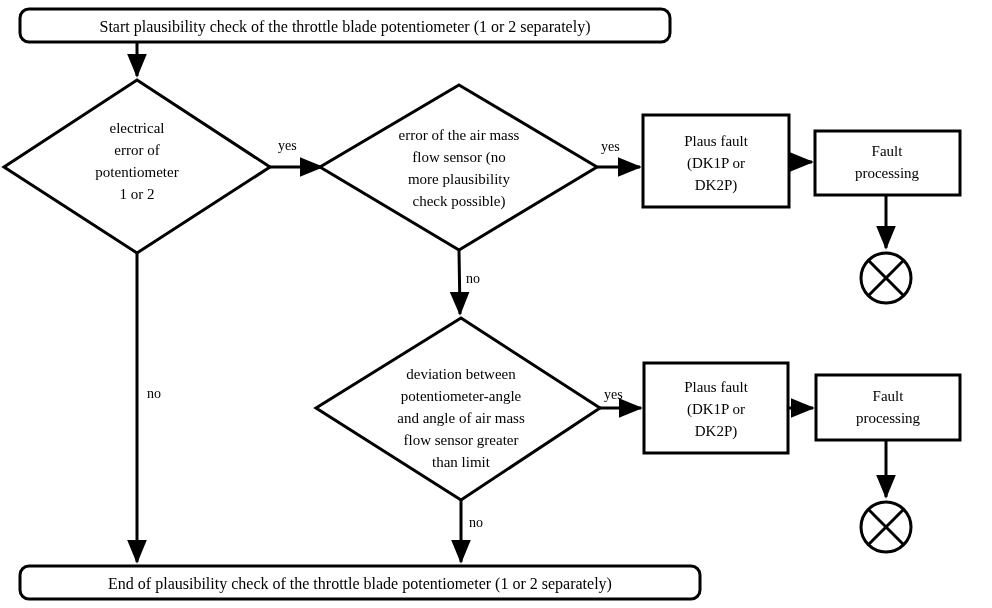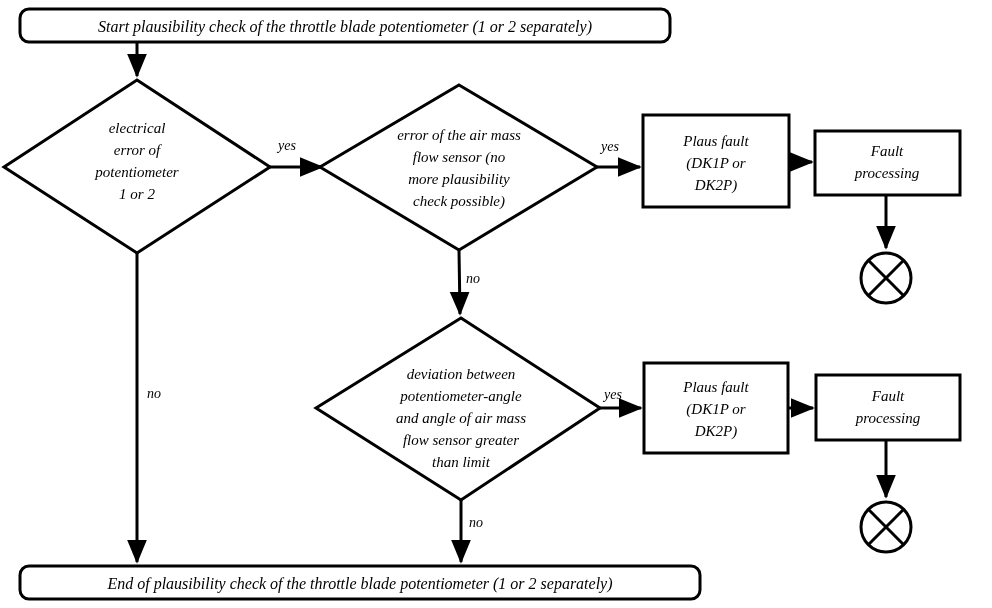--- a/index.html
+++ b/index.html
@@ -11,21 +11,20 @@
   body {
     width: 992px;
     height: 608px;
     font-family: "Liberation Serif", "DejaVu Serif", serif;
     overflow: hidden;
   }
   #diagram-root {
     position: relative;
     width: 992px;
     height: 608px;
-    font-style: italic;
   }
   svg#flowchart {
     display: block;
     width: 992px;
     height: 608px;
   }
   .shape-outline {
     fill: #ffffff;
     stroke: #000000;
     stroke-width: 3;

